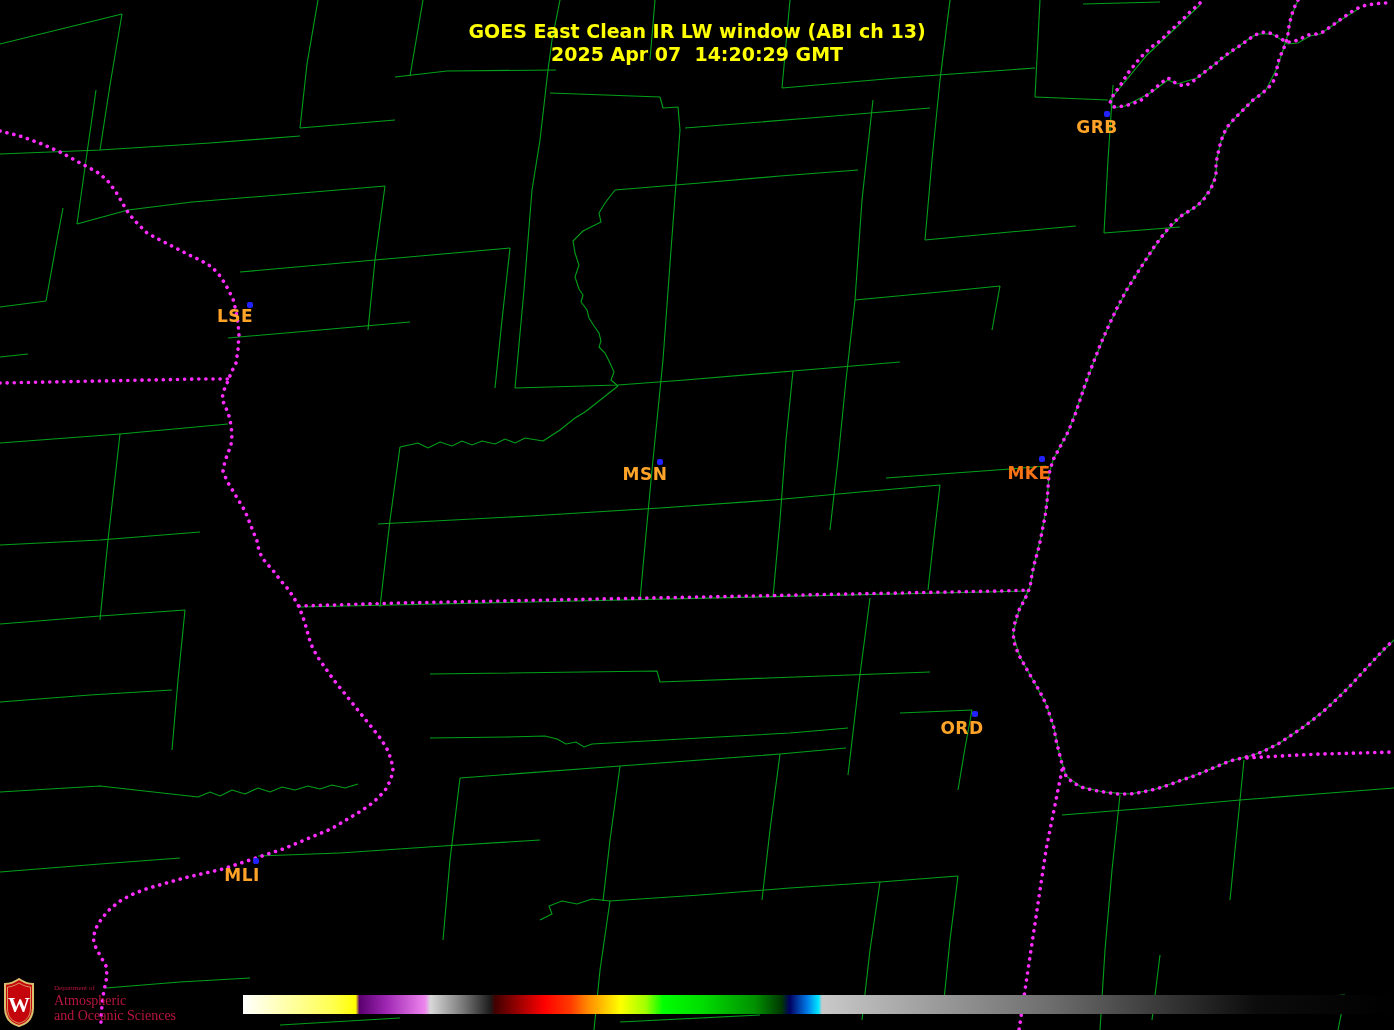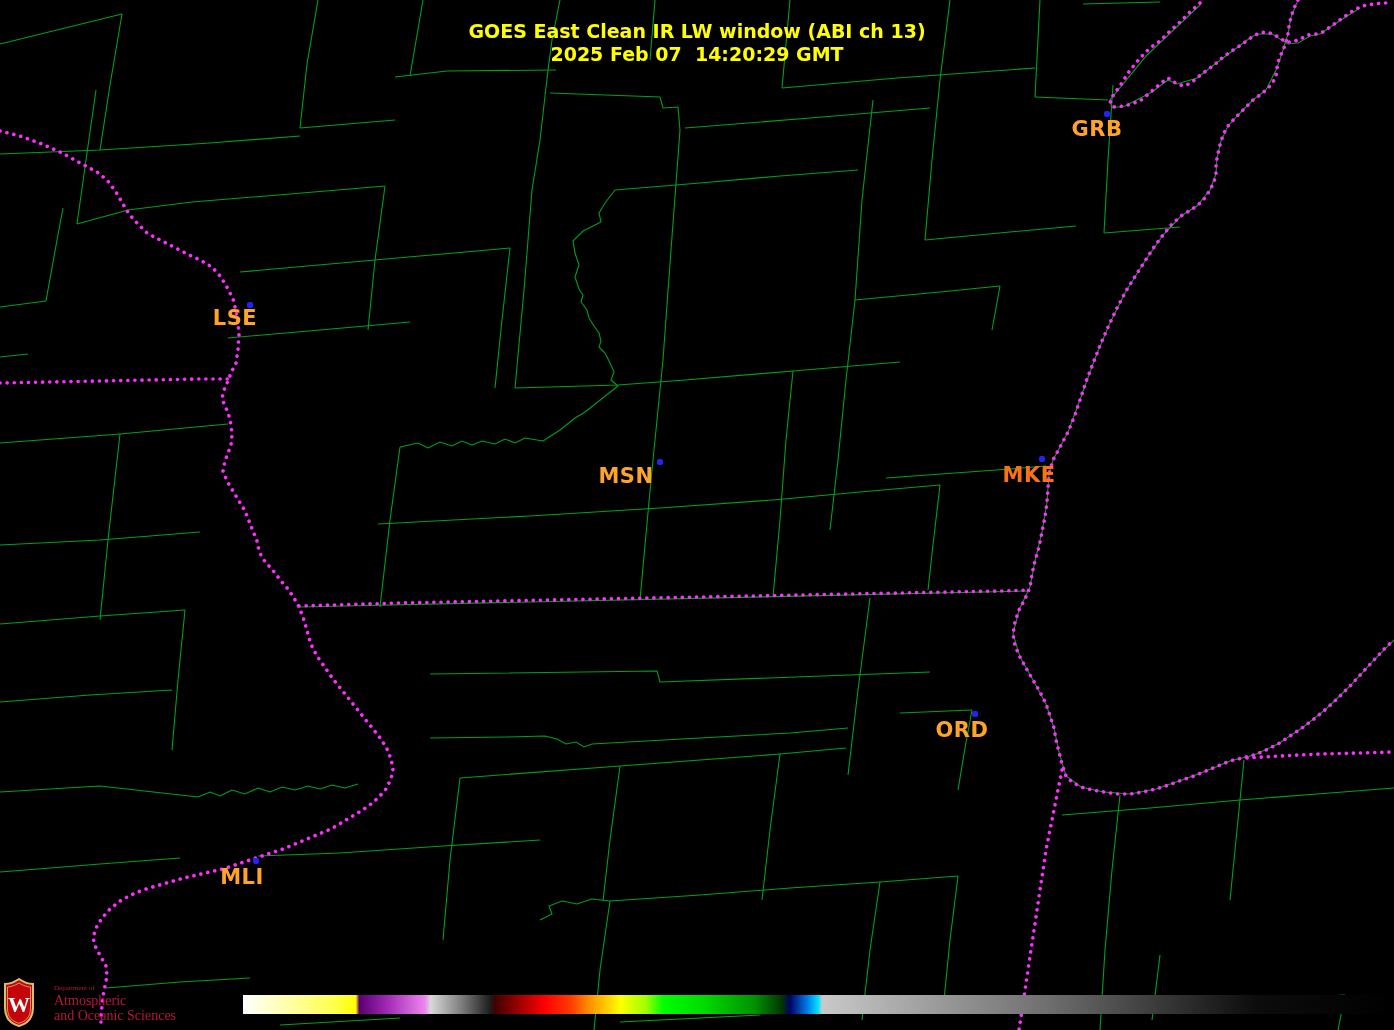--- a/index.html
+++ b/index.html
@@ -9,21 +9,21 @@
   }
   #map-svg{position:absolute;left:0;top:0;width:1394px;height:1030px;}
   .county{fill:none;stroke:#00a01a;stroke-width:1.1;}
   .border{fill:none;stroke:#ff2dff;stroke-width:3.6;stroke-dasharray:0.1 7;stroke-linecap:round;}
   #title{
     position:absolute;left:0;right:0;top:20px;text-align:center;
     color:#ffff00;font-weight:bold;font-size:19px;line-height:23px;z-index:6;
   }
   #title div{white-space:pre;}
   .city-label{
-    position:absolute;color:#ffa428;font-size:21px;font-weight:600;
+    position:absolute;color:#ffa428;font-size:17px;font-weight:600;
     transform:translateX(-50%);z-index:5;letter-spacing:0.5px;
   }
   .city-marker{
     position:absolute;width:6px;height:6px;background:#2222ff;border-radius:2px;
     transform:translate(-50%,-50%);z-index:5;
   }
   #colorbar{
     position:absolute;left:243px;top:995px;width:1151px;height:19px;z-index:4;
   }
   #logo{position:absolute;left:4px;top:978px;z-index:5;display:flex;}
@@ -136,30 +136,30 @@
       <polyline points="0,383 50,382 100,381 150,380 200,379 228,379" class="border"></polyline>
       <polyline points="299,606 400,603 500,601 600,599 700,597 800,595 900,593 1000,591 1030,590" class="border"></polyline>
       <polyline points="1200,3 1190,12 1180,22 1170,31 1160,41 1150,48 1140,58 1128,73 1120,86 1114,94 1110,101 1113,107 1125,106 1140,101 1152,91 1161,83 1168,78 1177,84 1184,86 1191,83 1198,77 1206,71 1214,65 1222,58 1230,52 1238,47 1245,42 1252,37 1259,33 1266,32 1273,34 1280,38 1286,42 1293,42 1300,39 1308,35 1316,34 1323,32 1330,27 1337,22 1344,17 1351,12 1358,8 1366,5 1374,4 1382,3 1390,3" class="border"></polyline>
       <polyline points="1298,0 1294,8 1291,17 1289,26 1288,34 1286,43 1283,50 1279,59 1277,68 1276,76 1272,84 1266,90 1260,95 1253,100 1247,106 1241,112 1235,118 1228,126 1224,133 1221,141 1219,149 1217,158 1216,166 1216,174 1214,182 1210,190 1204,199 1197,206 1189,211 1181,216 1172,224 1163,235 1154,247 1145,261 1136,275 1126,291 1117,308 1109,325 1101,343 1094,361 1087,379 1081,397 1075,415 1068,432 1060,447 1053,460 1049,474 1048,488 1047,502 1045,517 1042,532 1039,547 1035,561 1032,574 1030,587 1025,599 1019,610 1015,622 1013,634 1015,646 1020,657 1026,668 1033,680 1040,692 1046,704 1050,716 1054,728 1056,740 1059,752 1062,764 1066,776 1072,782 1081,787 1092,790 1104,792 1117,794 1130,794 1143,792 1156,789 1169,785 1182,780 1194,776 1206,771 1218,766 1230,761 1242,758 1254,755 1266,750 1278,744 1290,736 1302,728 1314,719 1326,709 1338,698 1350,686 1362,673 1374,660 1386,647 1394,640" class="border"></polyline>
       <polyline points="1062,770 1058,790 1054,810 1050,830 1046,850 1043,870 1040,890 1037,910 1034,930 1031,950 1028,970 1025,990 1022,1010 1019,1030" class="border"></polyline>
       <polyline points="1247,758 1280,756 1320,754 1360,753 1394,752" class="border"></polyline>
     </svg>
 
   <div id="title" style="color: rgb(255, 255, 0);">
     <div>GOES East Clean IR LW window (ABI ch 13)</div>
-    <div>2025 Feb 07  14:20:29 GMT</div>
+    <div>2025 Apr 07  14:20:29 GMT</div>
   </div>
 
   <div id="cities">
       <div class="city-marker" style="left: 1107px; top: 114px; background: rgb(34, 34, 255);"></div>
       <div class="city-label" style="left: 1097px; top: 117px; color: rgb(255, 164, 40);">GRB</div>
       <div class="city-marker" style="left: 250px; top: 305px; background: rgb(34, 34, 255);"></div>
       <div class="city-label" style="left: 235px; top: 306px; color: rgb(255, 164, 40);">LSE</div>
       <div class="city-marker" style="left: 660px; top: 462px; background: rgb(34, 34, 255);"></div>
-      <div class="city-label" style="left: 626px; top: 464px; color: rgb(255, 164, 40); text-align: center;">MSN</div>
+      <div class="city-label" style="left: 645px; top: 464px; color: rgb(255, 164, 40); text-align: center;">MSN</div>
       <div class="city-marker" style="left: 1042px; top: 459px; background: rgb(34, 34, 255);"></div>
       <div class="city-label" style="left: 1029px; top: 463px; color: #f97316;">MKE</div>
       <div class="city-marker" style="left: 975px; top: 714px; background: rgb(34, 34, 255);"></div>
       <div class="city-label" style="left: 962px; top: 718px; color: rgb(255, 164, 40);">ORD</div>
       <div class="city-marker" style="left: 256px; top: 861px; background: rgb(34, 34, 255);"></div>
       <div class="city-label" style="left: 242px; top: 865px; color: rgb(255, 164, 40);">MLI</div>
     </div>
 
   <div id="colorbar" style="left: 243px; top: 995px; width: 1151px; height: 19px; background: linear-gradient(to right, rgb(255, 255, 255) 0%, rgb(255, 255, 80) 7.8%, rgb(255, 255, 0) 9.8%, rgb(90, 0, 112) 10.1%, rgb(160, 40, 180) 12.5%, rgb(238, 133, 238) 15.8%, rgb(216, 216, 216) 16.3%, rgb(125, 125, 125) 19%, rgb(28, 28, 28) 21.5%, rgb(66, 0, 0) 21.9%, rgb(255, 0, 0) 26.2%, rgb(255, 60, 0) 28.5%, rgb(255, 140, 0) 30%, rgb(255, 255, 0) 32.8%, rgb(160, 255, 0) 35%, rgb(0, 255, 0) 36.5%, rgb(0, 220, 0) 40%, rgb(0, 144, 0) 44.5%, rgb(0, 56, 0) 46.8%, rgb(0, 0, 96) 47.5%, rgb(0, 120, 230) 49%, rgb(0, 230, 255) 50%, rgb(201, 201, 201) 50.3%, rgb(110, 110, 110) 70%, rgb(12, 12, 12) 88%, rgb(0, 0, 0) 100%);"></div>
 

